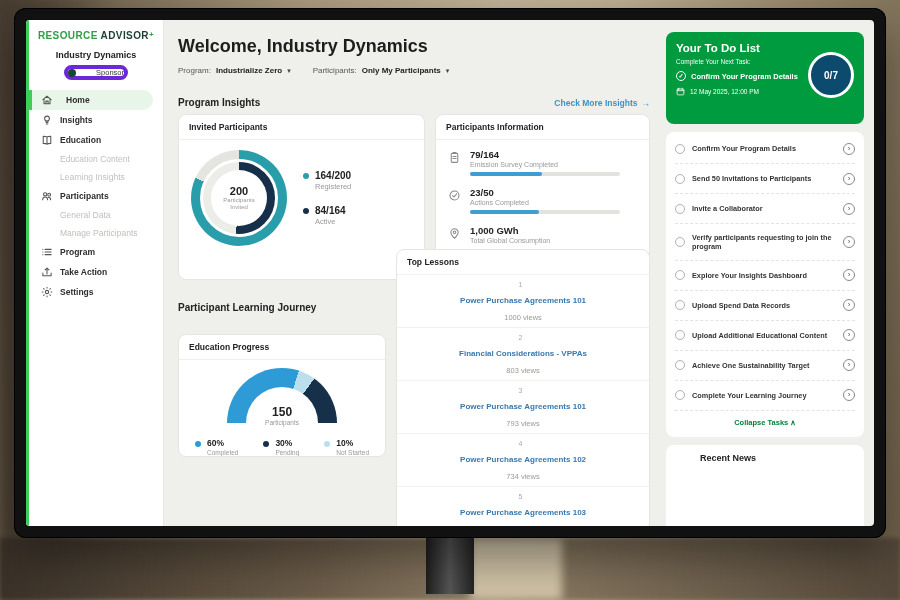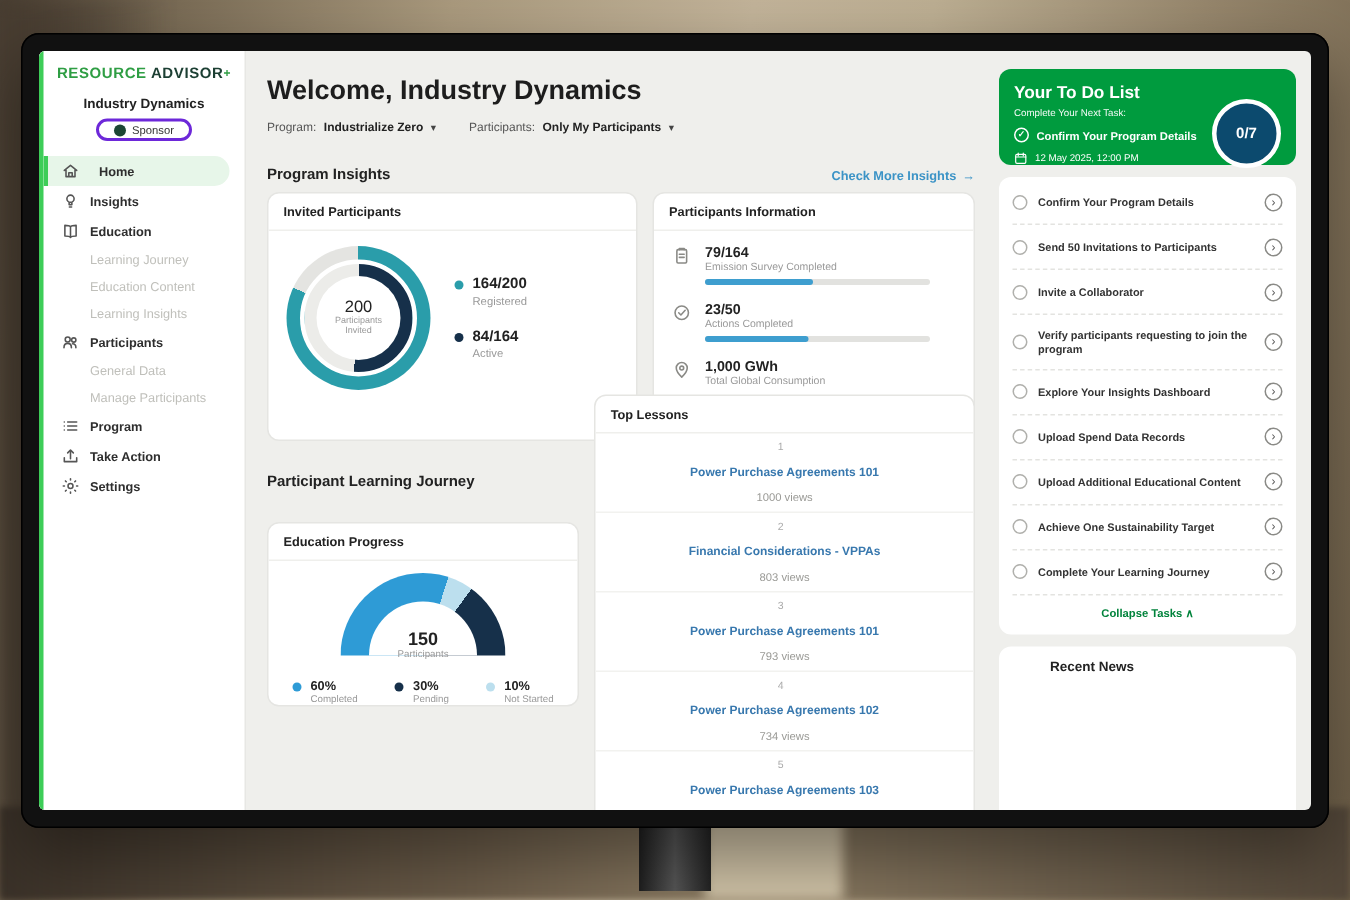--- a/index.html
+++ b/index.html
@@ -8,34 +8,34 @@
     background: linear-gradient(100deg,#4a3f33 0%,#7a6c56 12%,#a9997d 30%,#c2b399 50%,#bcae92 62%,#96866c 80%,#6f6049 100%); }
   .bg-left { position:absolute; left:0; top:0; width:110px; height:600px;
     background:linear-gradient(90deg,#473c30,rgba(71,60,48,0)); filter:blur(6px); }
   .bg-bottom { position:absolute; left:0; right:0; top:538px; height:62px;
     background:linear-gradient(90deg,#3a3128,#6b5c49 35%,#8d7d64 55%,#54483a 100%); filter:blur(2px); }
   .bg-strip { position:absolute; left:470px; top:538px; width:92px; height:62px; background:#cfc2a6; filter:blur(4px); }
 
   .stand { position:absolute; left:50%; top:536px; transform:translateX(-50%);
     width:48px; height:58px; background:linear-gradient(90deg,#1f1f1f,#565656 50%,#232323); }
 
-  .monitor { position:absolute; left:14px; top:22px; width:872px; height:530px;
+  .monitor { position:absolute; left:14px; top:8px; width:872px; height:530px;
     background:#111; border-radius:12px; padding:12px;
     box-shadow:0 20px 45px rgba(0,0,0,.4), inset 0 0 0 1px #000; }
   .screen { width:848px; height:506px; background:#efefec; border-radius:4px; overflow:hidden; display:flex; }
 
   
   .sidebar { flex:none; width:138px; background:#fff; border-left:3px solid #3dcd58; border-right:1px solid #e7e7e4; padding-top:10px; }
   .logo { text-align:center; font-size:10px; font-weight:bold; letter-spacing:.4px; }
   .logo-green { color:#2f9e44; }
   .logo-dark { color:#1c3f33; }
   .logo-plus { color:#2f9e44; font-size:8px; vertical-align:top; }
   .org { text-align:center; font-size:9px; font-weight:bold; color:#222; margin-top:9px; }
-  .badge { margin:5px auto 0; width:64px; height:15px; border:2px solid #6d28d9; border-radius:8px;
-    display:flex; align-items:center; justify-content:center; gap:4px; font-size:7.5px; color:#333; }
+  .badge { margin:5px auto 0; width:64px; height:15px; border:4px solid #6d28d9; border-radius:8px;
+    display:flex; align-items:center; justify-content:space-between; gap:4px; font-size:7.5px; color:#333; }
   .badge-dot { width:8px; height:8px; border-radius:50%; background:#1c4634; }
   nav { margin-top:10px; }
   .nav-item { display:flex; align-items:center; gap:7px; height:20px; padding-left:12px;
     font-size:8.5px; font-weight:bold; color:#2e2e2e; cursor:pointer; }
   .nav-item .nav-icon { width:12px; height:12px; color:#555; display:flex; align-items:center; }
   .nav-item.sub { padding-left:31px; font-weight:normal; color:#bfbfba; height:18px; }
   .nav-item.active { background:#e7f6e9; border-left:3px solid #3dcd58; padding-left:9px;
     border-radius:0 10px 10px 0; margin-right:10px;gap:13px; }
   .nav-icon svg { width:12px; height:12px; }
 
@@ -61,21 +61,21 @@
   .invited-body { display:flex; align-items:center; gap:16px; padding:10px 12px; }
   .donut { width:96px; height:96px; border-radius:50%; flex:none;
     background:conic-gradient(#2a9daa 0 295deg, #e4e4e1 295deg 360deg);
     display:flex; align-items:center; justify-content:center; }
   .donut-inner { width:78px; height:78px; border-radius:50%; border:3px solid #fff;
     background:conic-gradient(#16304a 0 185deg, #ececе9 185deg 360deg);
     background:conic-gradient(#16304a 0 185deg, #ecece9 185deg 360deg);
     display:flex; align-items:center; justify-content:center; }
   .donut-hole { width:56px; height:56px; border-radius:50%; background:#fff;
     display:flex; flex-direction:column; align-items:center; justify-content:center; text-align:center; }
-  .donut-val { font-size:11px; font-weight:normal; color:#222; }
+  .donut-val { font-size:11px; font-weight:bold; color:#222; }
   .donut-lab { font-size:6px; color:#999; width:44px; line-height:1.2; }
   .legend-col { display:flex; flex-direction:column; gap:14px; }
   .legend-item { display:flex; gap:6px; align-items:flex-start; }
   .dot { width:6px; height:6px; border-radius:50%; margin-top:3px; flex:none; }
   .dot.teal { background:#2a9daa; } .dot.navy { background:#16304a; }
   .dot.blue { background:#2e9bd6; } .dot.light { background:#bcdfee; }
   .leg-val { font-size:10px; font-weight:bold; color:#222; }
   .leg-lab { font-size:7.5px; color:#999; margin-top:1px; }
 
   .info-body { padding:9px 12px; }
@@ -97,21 +97,21 @@
   .g-lab { font-size:6.5px; color:#999; }
   .edu-legend { display:flex; justify-content:space-between; width:100%; padding:12px 6px 0; }
 
   .lesson-row { display:flex; align-items:center; gap:8px; padding:5.5px 10px; border-bottom:1px solid #f2f2ef;flex-direction:column; }
   .lesson-rank { width:9px; font-size:7px; color:#aaa; }
   .lesson-title { flex:1; font-size:8px; font-weight:bold; color:#3878ae; cursor:pointer; }
   .lesson-views { font-size:7.5px; color:#9a9a96; }
 
   
   .rightpanel { flex:none; width:212px; padding:12px 10px 0 4px; display:flex; flex-direction:column; }
-  .todo-head { position:relative; background:#009b3e; border-radius:8px; padding:10px 10px 0; color:#fff; flex:none; }
+  .todo-head { position:relative; background:#009b3e; border-radius:8px; padding:10px 10px 28px; color:#fff; flex:none; }
   .todo-title { font-size:11.5px; font-weight:bold; }
   .todo-sub { font-size:6.5px; margin-top:4px; opacity:.95; }
   .todo-next { display:flex; align-items:center; gap:5px; margin-top:6px; font-size:7.5px; font-weight:bold; width:130px; }
   .chk-ic { width:10px; height:10px; border:1px solid #fff; border-radius:50%; font-size:6px; line-height:8px; text-align:center; flex:none; }
   .todo-date { display:flex; align-items:center; gap:5px; margin-top:6px; font-size:6.5px; }
   .todo-date svg { width:9px; height:9px; }
   .todo-ring { position:absolute; right:10px; top:20px; width:46px; height:46px; border-radius:50%;
     background:#0c4a6e; border:3px solid #fff; display:flex; align-items:center; justify-content:center;
     font-size:10px; font-weight:bold; color:#fff; }
 
@@ -167,23 +167,20 @@
               </span>
             <span class="nav-label">Insights</span>
           </div>
           <div class="nav-item">
             <span class="nav-icon">
                 <svg viewBox="0 0 16 16" fill="none" stroke="currentColor" stroke-width="1.4" stroke-linecap="round" stroke-linejoin="round">
                   <path d="M8 4.2 C7.3 3.3 6 3 3 3 v9.5 c3 0 4.3 .3 5 1.2 .7 -.9 2 -1.2 5 -1.2 V3 c-3 0 -4.3 .3 -5 1.2 Z M8 4.2 V13.7"></path>
                 </svg>
               </span>
             <span class="nav-label">Education</span>
-          </div>
-          <div class="nav-item sub">
-            <span class="nav-label">Learning Journey</span>
           </div>
           <div class="nav-item sub">
             <span class="nav-label">Education Content</span>
           </div>
           <div class="nav-item sub">
             <span class="nav-label">Learning Insights</span>
           </div>
           <div class="nav-item">
             <span class="nav-icon">
                 <svg viewBox="0 0 16 16" fill="none" stroke="currentColor" stroke-width="1.4" stroke-linecap="round" stroke-linejoin="round">

